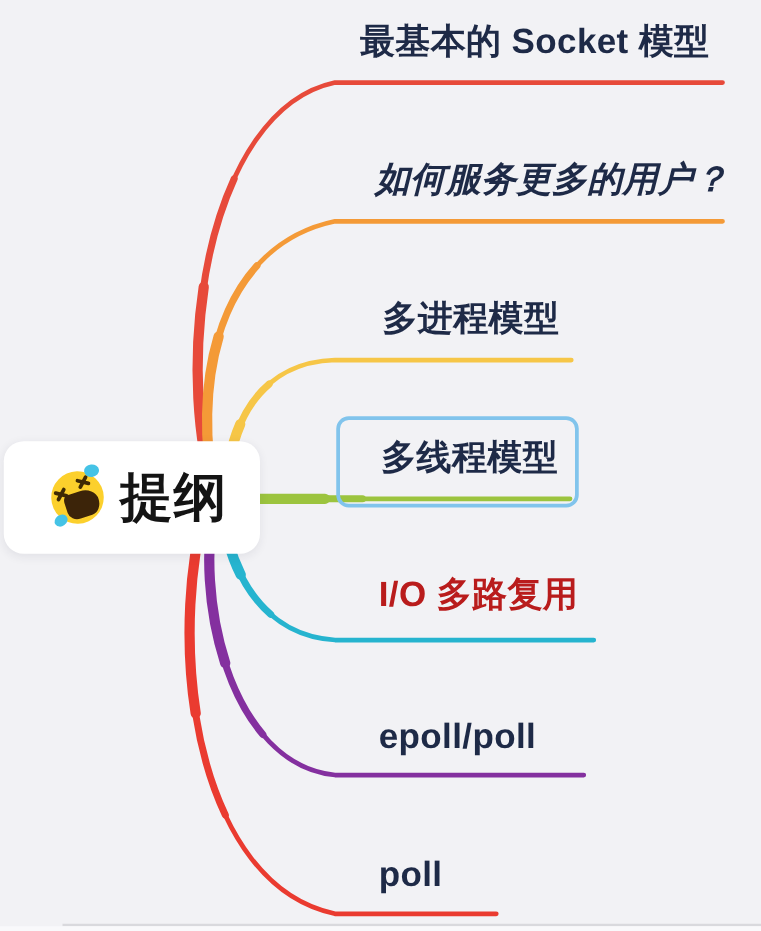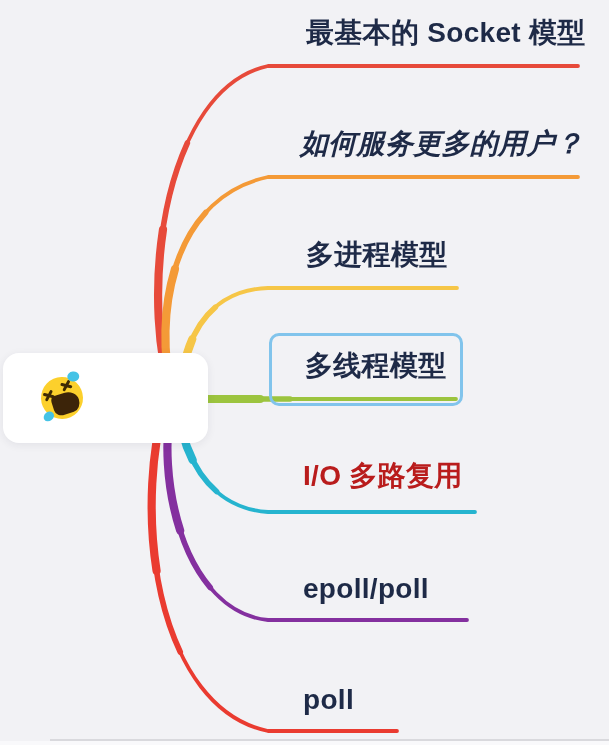--- a/index.html
+++ b/index.html
@@ -69,21 +69,21 @@
       <path d="M178,402 C180,448 205,508 268,512 L475,512" fill="none" stroke="#26b4cf" stroke-width="8.2" stroke-linecap="round" stroke-dasharray="60 4000"></path>
       <path d="M172,402 C155,480 185,612 268,620 L467,620" fill="none" stroke="#84309f" stroke-width="3.8" stroke-linecap="round"></path>
       <path d="M172,402 C155,480 185,612 268,620 L467,620" fill="none" stroke="#84309f" stroke-width="5.6" stroke-linecap="round" stroke-dasharray="195 4000"></path>
       <path d="M172,402 C155,480 185,612 268,620 L467,620" fill="none" stroke="#84309f" stroke-width="8.2" stroke-linecap="round" stroke-dasharray="130 4000"></path>
       <path d="M165,402 C132,520 158,708 268,731 L397,731" fill="none" stroke="#ea3b30" stroke-width="3.8" stroke-linecap="round"></path>
       <path d="M165,402 C132,520 158,708 268,731 L397,731" fill="none" stroke="#ea3b30" stroke-width="5.6" stroke-linecap="round" stroke-dasharray="255 4000"></path>
       <path d="M165,402 C132,520 158,708 268,731 L397,731" fill="none" stroke="#ea3b30" stroke-width="8.2" stroke-linecap="round" stroke-dasharray="170 4000"></path>
     </svg>
 
   <div id="labels">
-      <div class="branch-label" style="left: 306px; top: 16px; color: rgb(30, 42, 71);">最基本的 Socket 模型</div>
+      <div class="branch-label" style="left: 288px; top: 16px; color: rgb(30, 42, 71);">最基本的 Socket 模型</div>
       <div class="branch-label" style="left: 300px; top: 127px; color: rgb(30, 42, 71); font-style: italic;">如何服务更多的用户？</div>
       <div class="branch-label" style="left: 306px; top: 238px; color: rgb(30, 42, 71);">多进程模型</div>
       <div class="branch-label" style="left: 305px; top: 349px; color: rgb(30, 42, 71);">多线程模型</div>
       <div class="branch-label" style="left: 303px; top: 459px; color: #b91c1c;">I/O 多路复用</div>
       <div class="branch-label" style="left: 303px; top: 572px; color: rgb(30, 42, 71);">epoll/poll</div>
       <div class="branch-label" style="left: 303px; top: 683px; color: rgb(30, 42, 71);">poll</div>
     </div>
 
   <div class="selection-box" id="selection-box" style="border-color: rgb(129, 196, 236);"></div>
 
@@ -96,17 +96,18 @@
           </span>
         <span class="eye right">
             <span class="bar a"></span>
             <span class="bar b"></span>
           </span>
         <span class="mouth"></span>
       </span>
       <span class="tear t1"></span>
       <span class="tear t2"></span>
     </span>
+    <span class="root-label">提纲</span>
   </div>
 
   <div class="bottom-divider" style="background: rgb(217, 217, 221);"></div>
   <div class="bottom-strip"></div>
 </div>
 
 </body></html>

